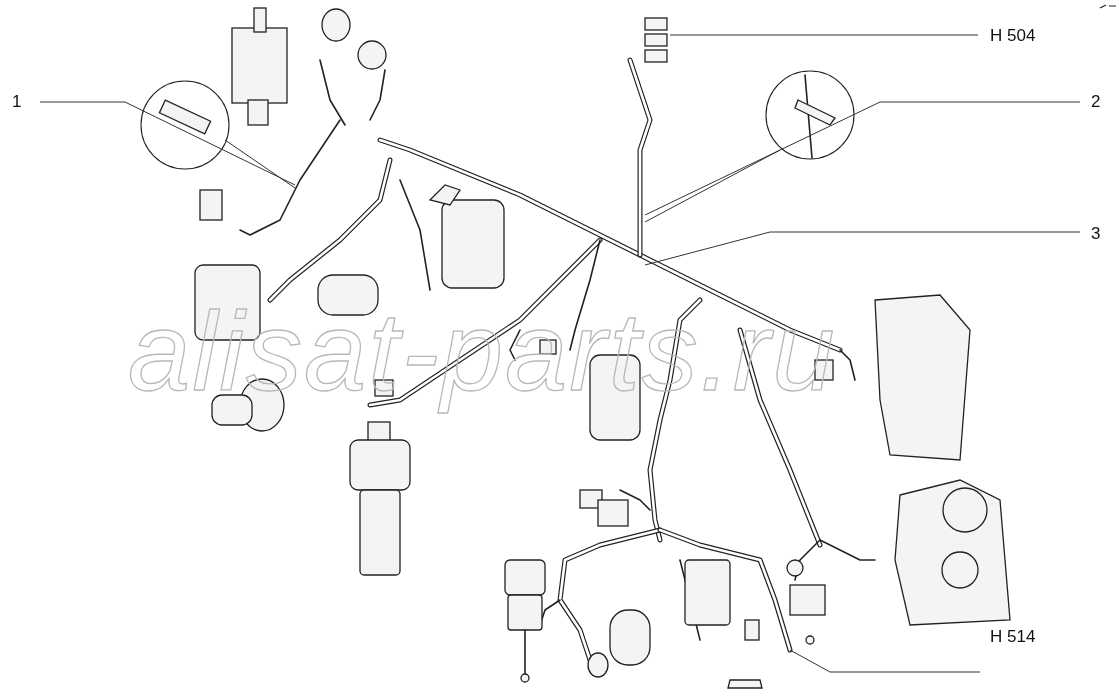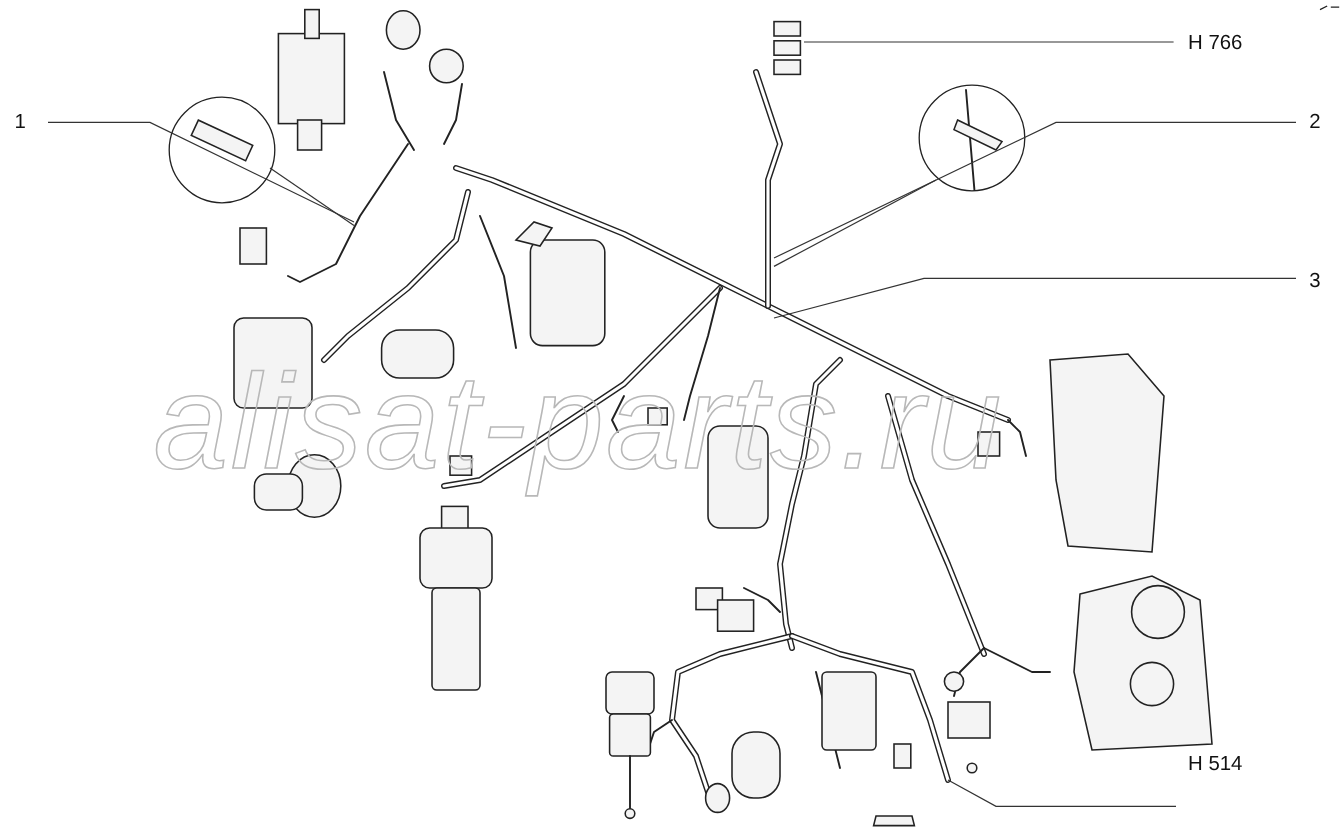--- a/index.html
+++ b/index.html
@@ -118,14 +118,14 @@
   <g>
     <path class="thin" d="M1100,8 L1106,5 M1109,6 L1116,6" stroke="#999"></path>
   </g>
 </svg>
 
 <div class="wm">alisat-parts.ru</div>
 
 <div class="lbl" style="left:12px; top:93px;">1</div>
 <div class="lbl" style="left:1091px; top:93px;">2</div>
 <div class="lbl" style="left:1091px; top:225px;">3</div>
-<div class="lbl" style="left:990px; top:27px;">H 766</div>
+<div class="lbl" style="left:990px; top:27px;">H 504</div>
 <div class="lbl" style="left:990px; top:628px;text-align:center;">H 514</div>
 
 </body></html>

